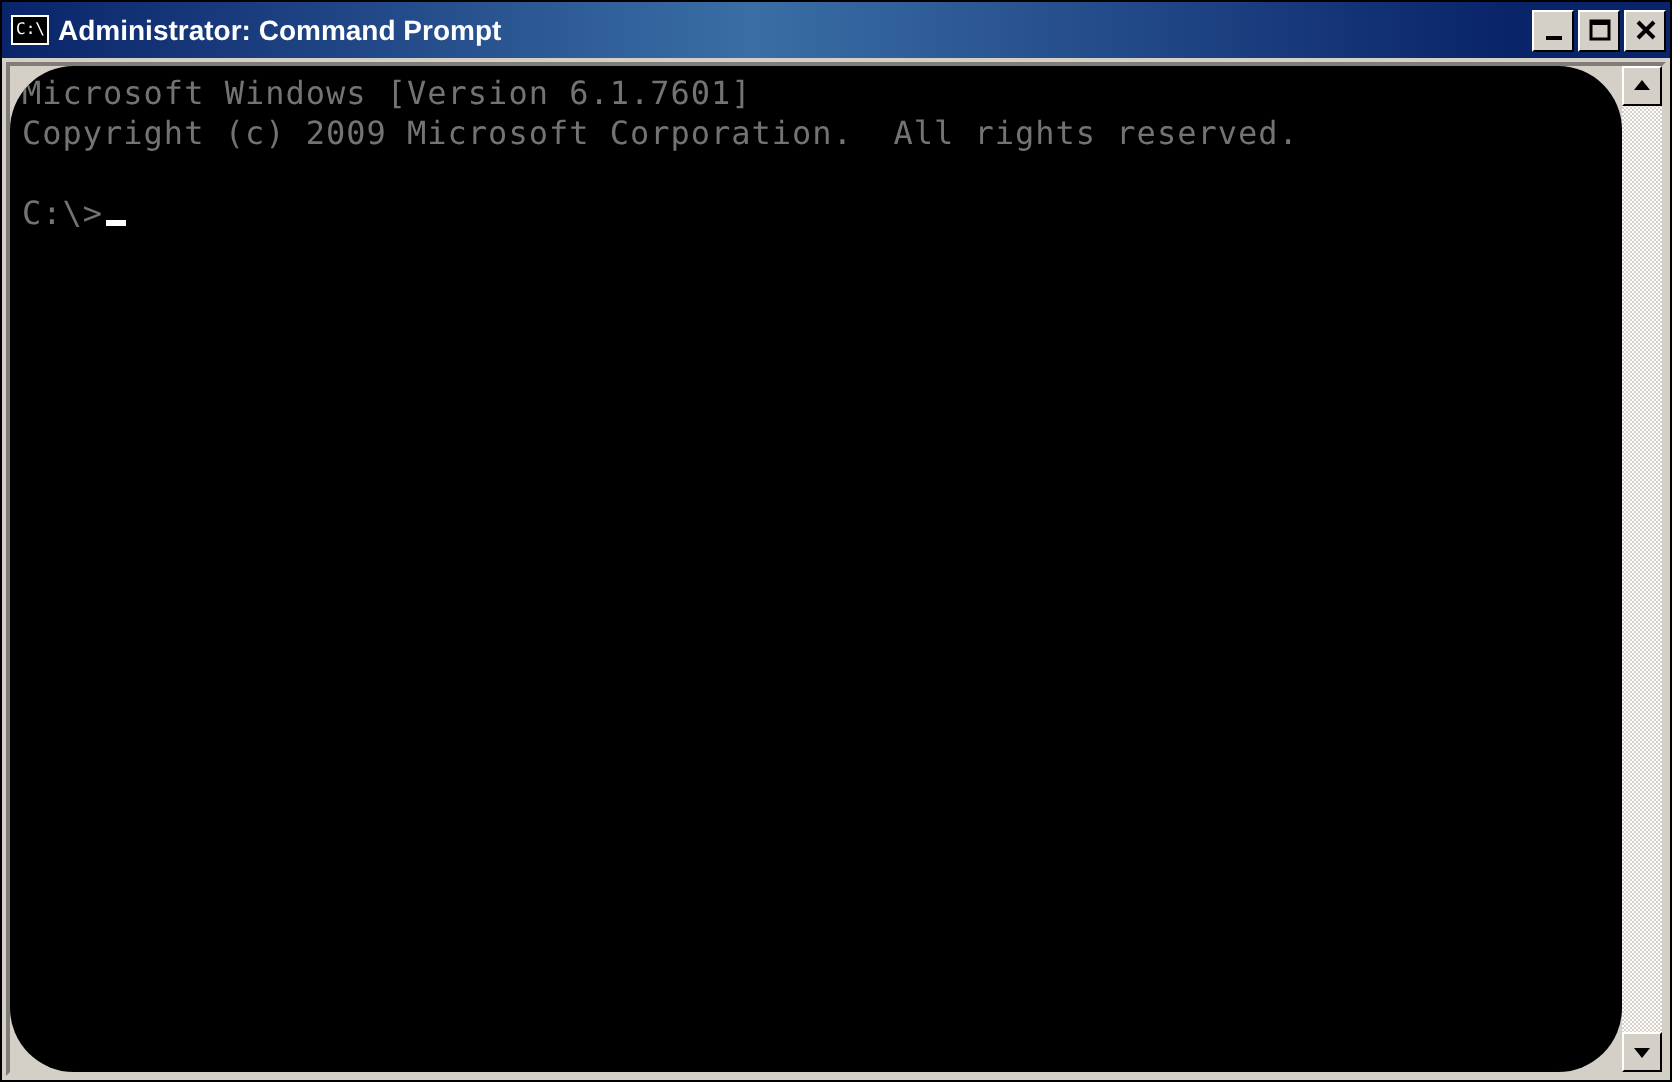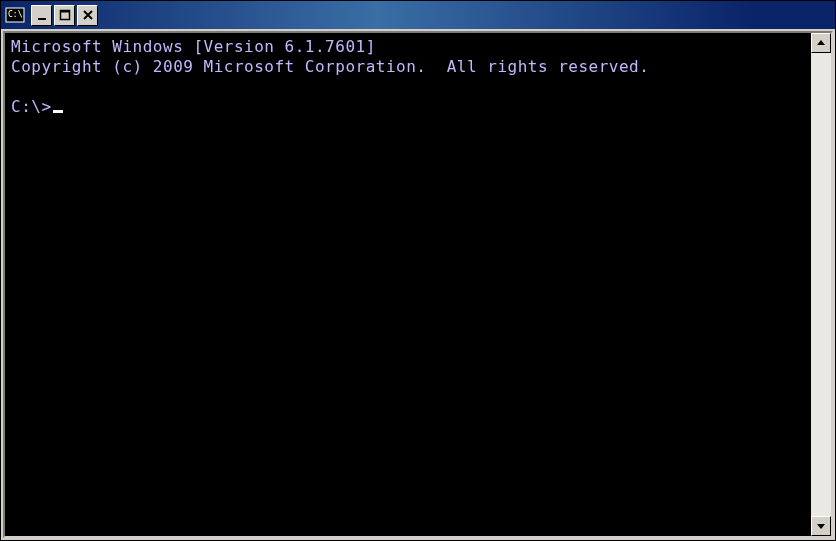--- a/index.html
+++ b/index.html
@@ -61,28 +61,29 @@
     .window-body {
       flex: 1;
       display: flex;
       border: 2px inset #d4d0c8;
       margin: 2px;
       min-height: 0;
     }
     .terminal {
       flex: 1;
       background: #000;
-      color: #c4b5fd;
+      color: #737373;
       font-family: "Lucida Console", "Consolas", monospace;
       font-size: 16px;
       line-height: 20px;
       padding: 4px 6px;
       white-space: pre;
       overflow: hidden;
       letter-spacing: 0.5px;
+      border-radius: 32px;
     }
     .prompt-line { display: inline; }
     .cursor {
       display: inline-block;
       width: 10px;
       height: 3px;
       background: #fff;
       vertical-align: -1px;
       margin-left: 1px;
     }
@@ -113,20 +114,21 @@
 <body>
 
 <div class="window">
   <div class="titlebar">
     <span class="titlebar-icon">
       <svg viewBox="0 0 20 18" width="20" height="18">
         <rect x="1" y="2" width="18" height="14" fill="#000" stroke="#fff" stroke-width="1"></rect>
         <text x="3" y="11" font-size="8" fill="#fff" font-family="monospace">C:\</text>
       </svg>
     </span>
+    <span class="titlebar-text">Administrator: Command Prompt</span>
     <div class="win-buttons">
       <div class="win-btn">
         <svg width="12" height="12" viewBox="0 0 12 12">
             <rect x="2" y="9" width="8" height="2" fill="#000"></rect>
           </svg>
       </div>
       <div class="win-btn">
         <svg width="12" height="12" viewBox="0 0 12 12">
             <rect x="1.5" y="1.5" width="9" height="9" fill="none" stroke="#000" stroke-width="1.5"></rect>
             <rect x="1.5" y="1.5" width="9" height="2" fill="#000"></rect>

